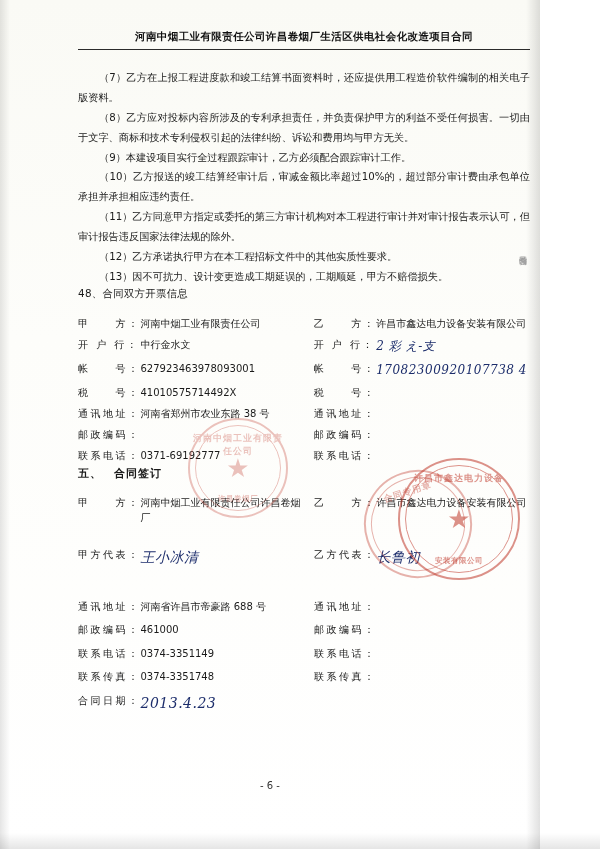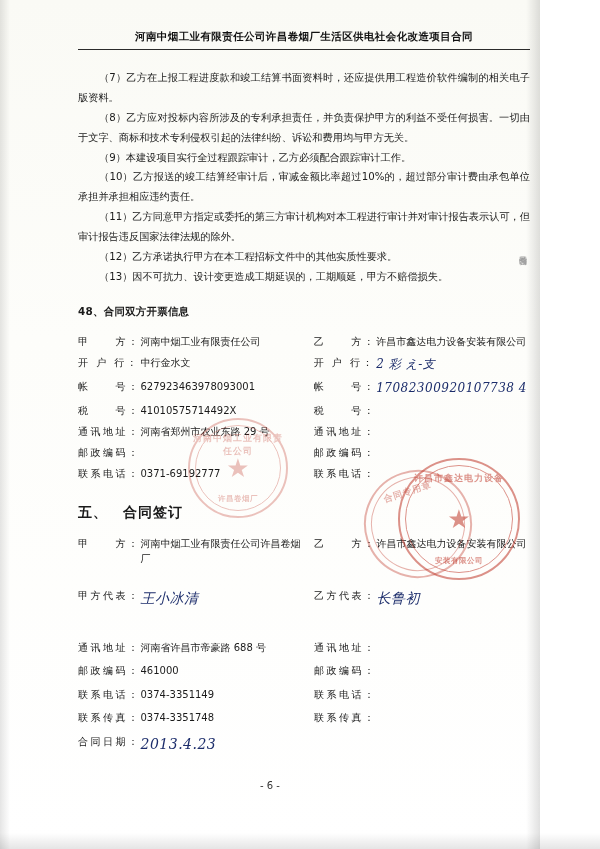--- a/index.html
+++ b/index.html
@@ -51,23 +51,22 @@
     text-align: justify;
     color: #1b1b1b;
   }
   .clause {
     text-indent: 21px;
     margin: 0;
   }
   .u { text-underline-offset: 2px; }
 
   .section-head {
-    margin-top: 18px;
     font-size: 10.4px;
-    font-weight: bold;
+    font-weight: normal;
     letter-spacing: 0.3px;
   }
 
   .info-table {
     margin-top: 12px;
     width: 452px;
     border-collapse: collapse;
     font-size: 10px;
   }
   .info-table td {
@@ -86,22 +85,21 @@
     padding-left: 6px;
     padding-right: 8px;
   }
   .val-right {
     width: 154px;
     padding-left: 6px;
   }
   .gap { width: 10px; }
 
   .sig-head {
-    margin-top: 20px;
-    font-size: 14px;
+    font-size: 11px;
     font-weight: bold;
     letter-spacing: 1px;
   }
   .party-table {
     margin-top: 10px;
     width: 452px;
     border-collapse: collapse;
     font-size: 10px;
   }
   .party-table td {
@@ -242,21 +240,21 @@
       </tr>
       <tr>
         <td class="lbl">税　　号：</td>
         <td class="val">41010575714492X</td>
         <td class="gap"></td>
         <td class="lbl">税　　号：</td>
         <td class="val-right"></td>
       </tr>
       <tr>
         <td class="lbl">通讯地址：</td>
-        <td class="val">河南省郑州市农业东路 29 号</td>
+        <td class="val">河南省郑州市农业东路 38 号</td>
         <td class="gap"></td>
         <td class="lbl">通讯地址：</td>
         <td class="val-right"></td>
       </tr>
       <tr>
         <td class="lbl">邮政编码：</td>
         <td class="val"></td>
         <td class="gap"></td>
         <td class="lbl">邮政编码：</td>
         <td class="val-right"></td>

